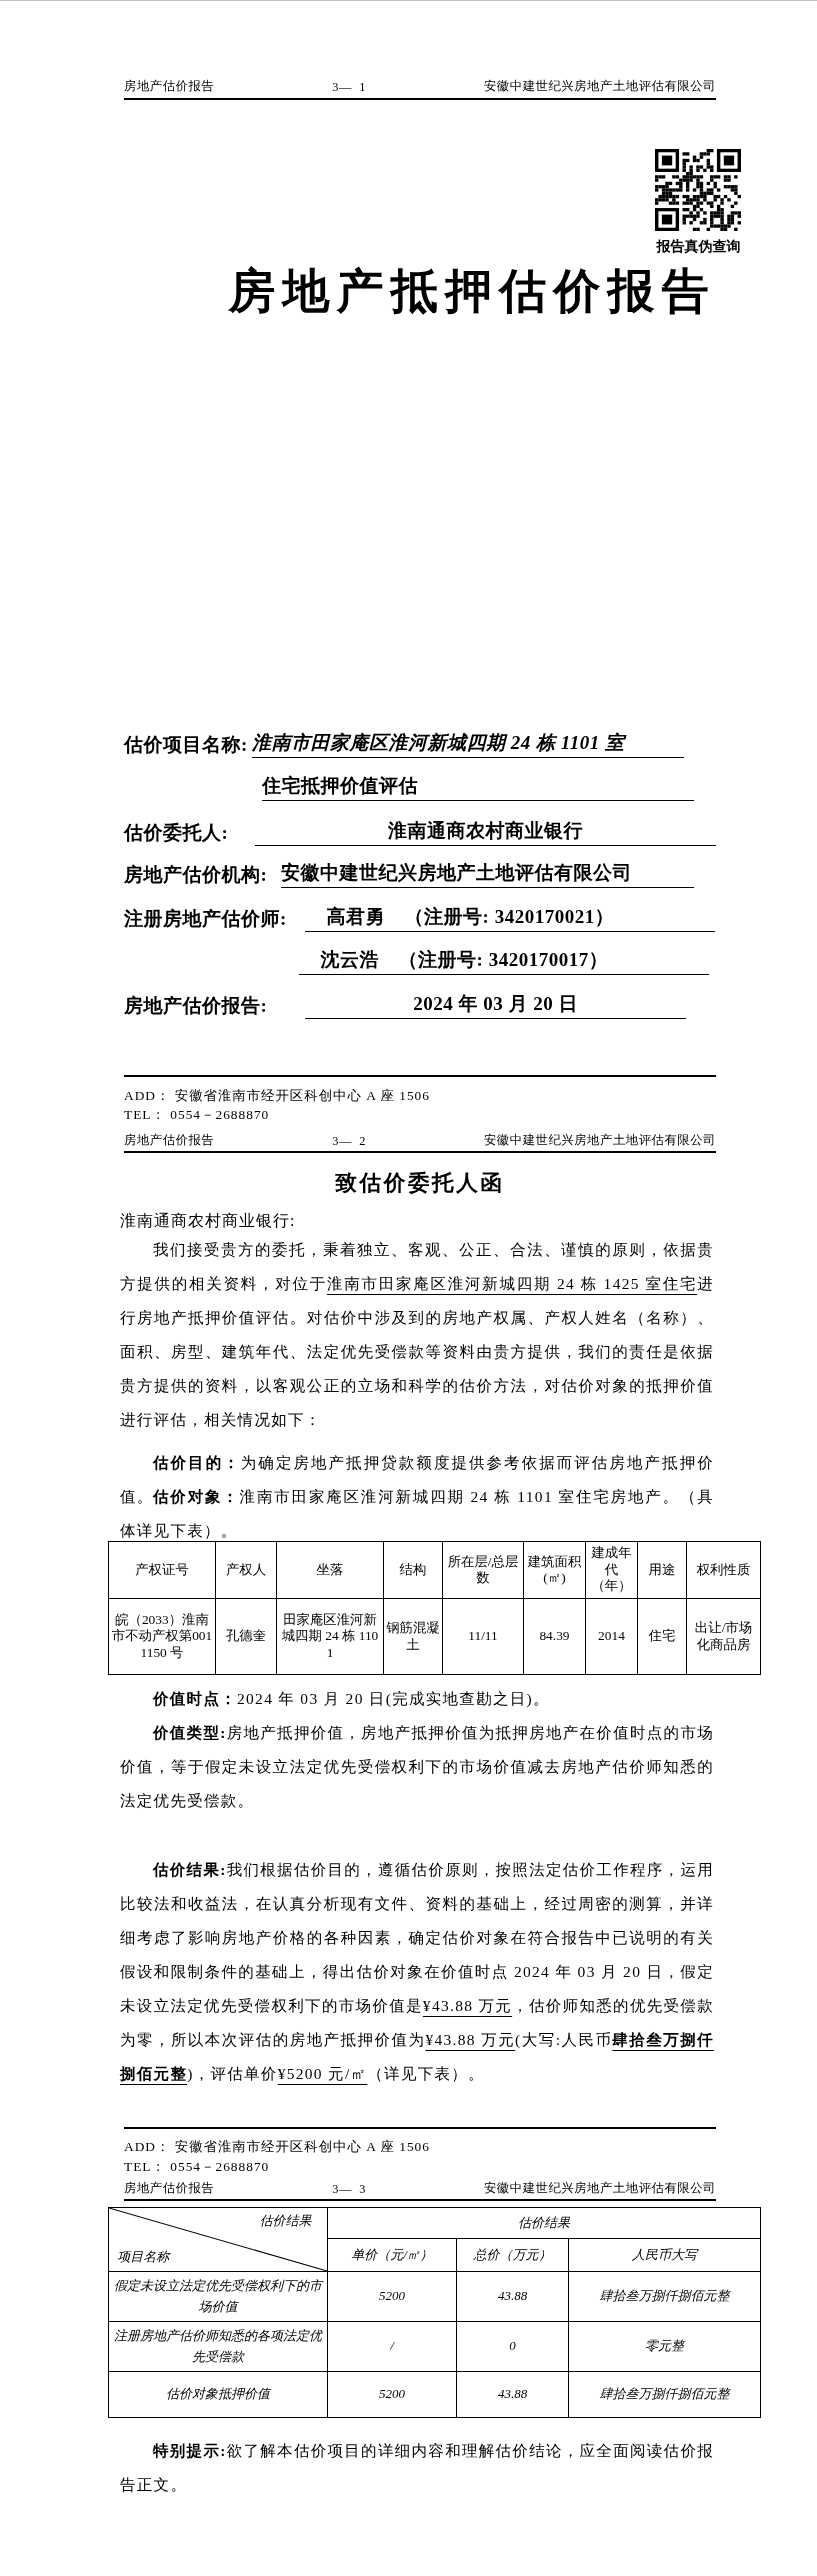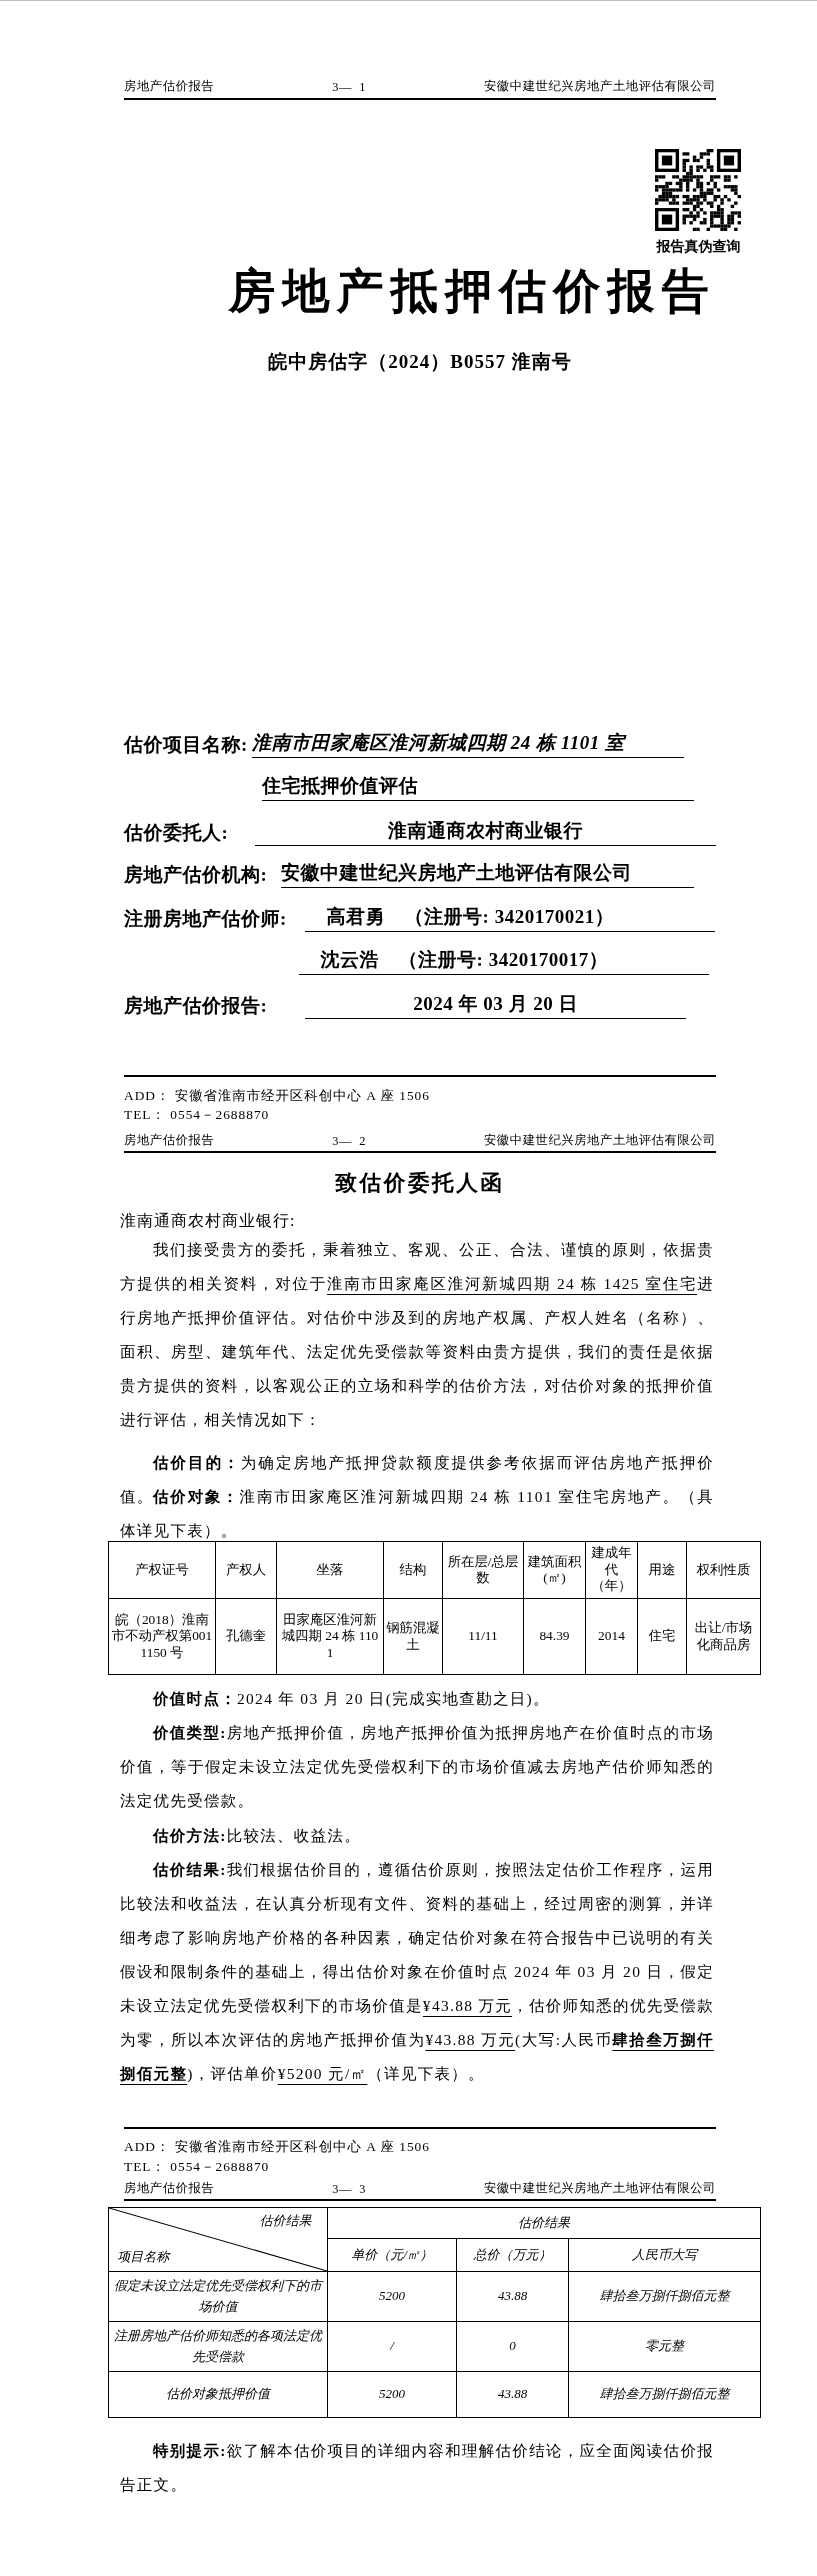--- a/index.html
+++ b/index.html
@@ -274,21 +274,20 @@
         <rect x="12" y="24" width="1" height="1" fill="#000"></rect>
         <rect x="15" y="24" width="1" height="1" fill="#000"></rect>
         <rect x="19" y="24" width="1" height="1" fill="#000"></rect>
         <rect x="20" y="24" width="1" height="1" fill="#000"></rect>
         <rect x="23" y="24" width="1" height="1" fill="#000"></rect>
       </svg>
     </div>
   <div class="abs qr-caption">报告真伪查询</div>
 
   <div class="abs title">房地产抵押估价报告</div>
-  <div class="abs report-no">皖中房估字（2024）B0557 淮南号</div>
 
   <div class="abs cover-line" style="top:727px;">
     <span class="cl-label">估价项目名称:</span>
     <span class="cl-u" style="left:128px;width:432px;font-style:italic;">淮南市田家庵区淮河新城四期 24 栋 1101 室</span>
   </div>
   <div class="abs cover-line" style="top:770px;">
     <span class="cl-u" style="left:138px;width:432px;">住宅抵押价值评估</span>
   </div>
   <div class="abs cover-line" style="top:815px;">
     <span class="cl-label">估价委托人:</span>
@@ -354,44 +353,41 @@
       <th>产权人</th>
       <th>坐落</th>
       <th>结构</th>
       <th>所在层/总层数</th>
       <th>建筑面积(㎡)</th>
       <th>建成年代（年）</th>
       <th>用途</th>
       <th>权利性质</th>
     </tr>
     <tr>
-      <td>皖（2018）淮南市不动产权第0011150 号</td>
+      <td>皖（2033）淮南市不动产权第0011150 号</td>
       <td>孔德奎</td>
       <td>田家庵区淮河新城四期 24 栋 1101</td>
       <td>钢筋混凝土</td>
       <td>11/11</td>
       <td>84.39</td>
       <td>2014</td>
       <td>住宅</td>
       <td>出让/市场化商品房</td>
     </tr>
   </tbody>
     </table>
 
   <div class="abs para indent" style="top:1681px;">
     <span class="plabel">价值时点：</span><span>2024 年 03 月 20 日(完成实地查勘之日)。</span>
   </div>
 
   <div class="abs para indent" style="top:1715px;">
     <span class="plabel">价值类型:</span><span>房地产抵押价值，房地产抵押价值为抵押房地产在价值时点的市场价值，等于假定未设立法定优先受偿权利下的市场价值减去房地产估价师知悉的法定优先受偿款。</span>
   </div>
 
-  <div class="abs para indent" style="top:1818px;">
-    <span class="plabel">估价方法:</span><span>比较法、收益法。</span>
-  </div>
 
   <div class="abs para indent" style="top:1852px;">
     <span class="plabel">估价结果:</span><span>我们根据估价目的，遵循估价原则，按照法定估价工作程序，运用比较法和收益法，在认真分析现有文件、资料的基础上，经过周密的测算，并详细考虑了影响房地产价格的各种因素，确定估价对象在符合报告中已说明的有关假设和限制条件的基础上，得出估价对象在价值时点 2024 年 03 月 20 日，假定未设立法定优先受偿权利下的市场价值是</span><span class="uv">¥43.88 万元</span><span>，估价师知悉的优先受偿款为零，所以本次评估的房地产抵押价值为</span><span class="uv">¥43.88 万元</span><span>(大写:人民币</span><span class="buv">肆拾叁万捌仟捌佰元整</span><span>)，评估单价</span><span class="uv">¥5200 元/㎡</span><span>（详见下表）。</span>
   </div>
 
   <div class="abs rule" style="top:2126px;"></div>
   <div class="abs foot" style="top:2137px;">ADD： 安徽省淮南市经开区科创中心 A 座 1506</div>
   <div class="abs foot" style="top:2157px;">TEL： 0554－2688870</div>
 
   <div class="abs hdr" style="top:2179px;">

